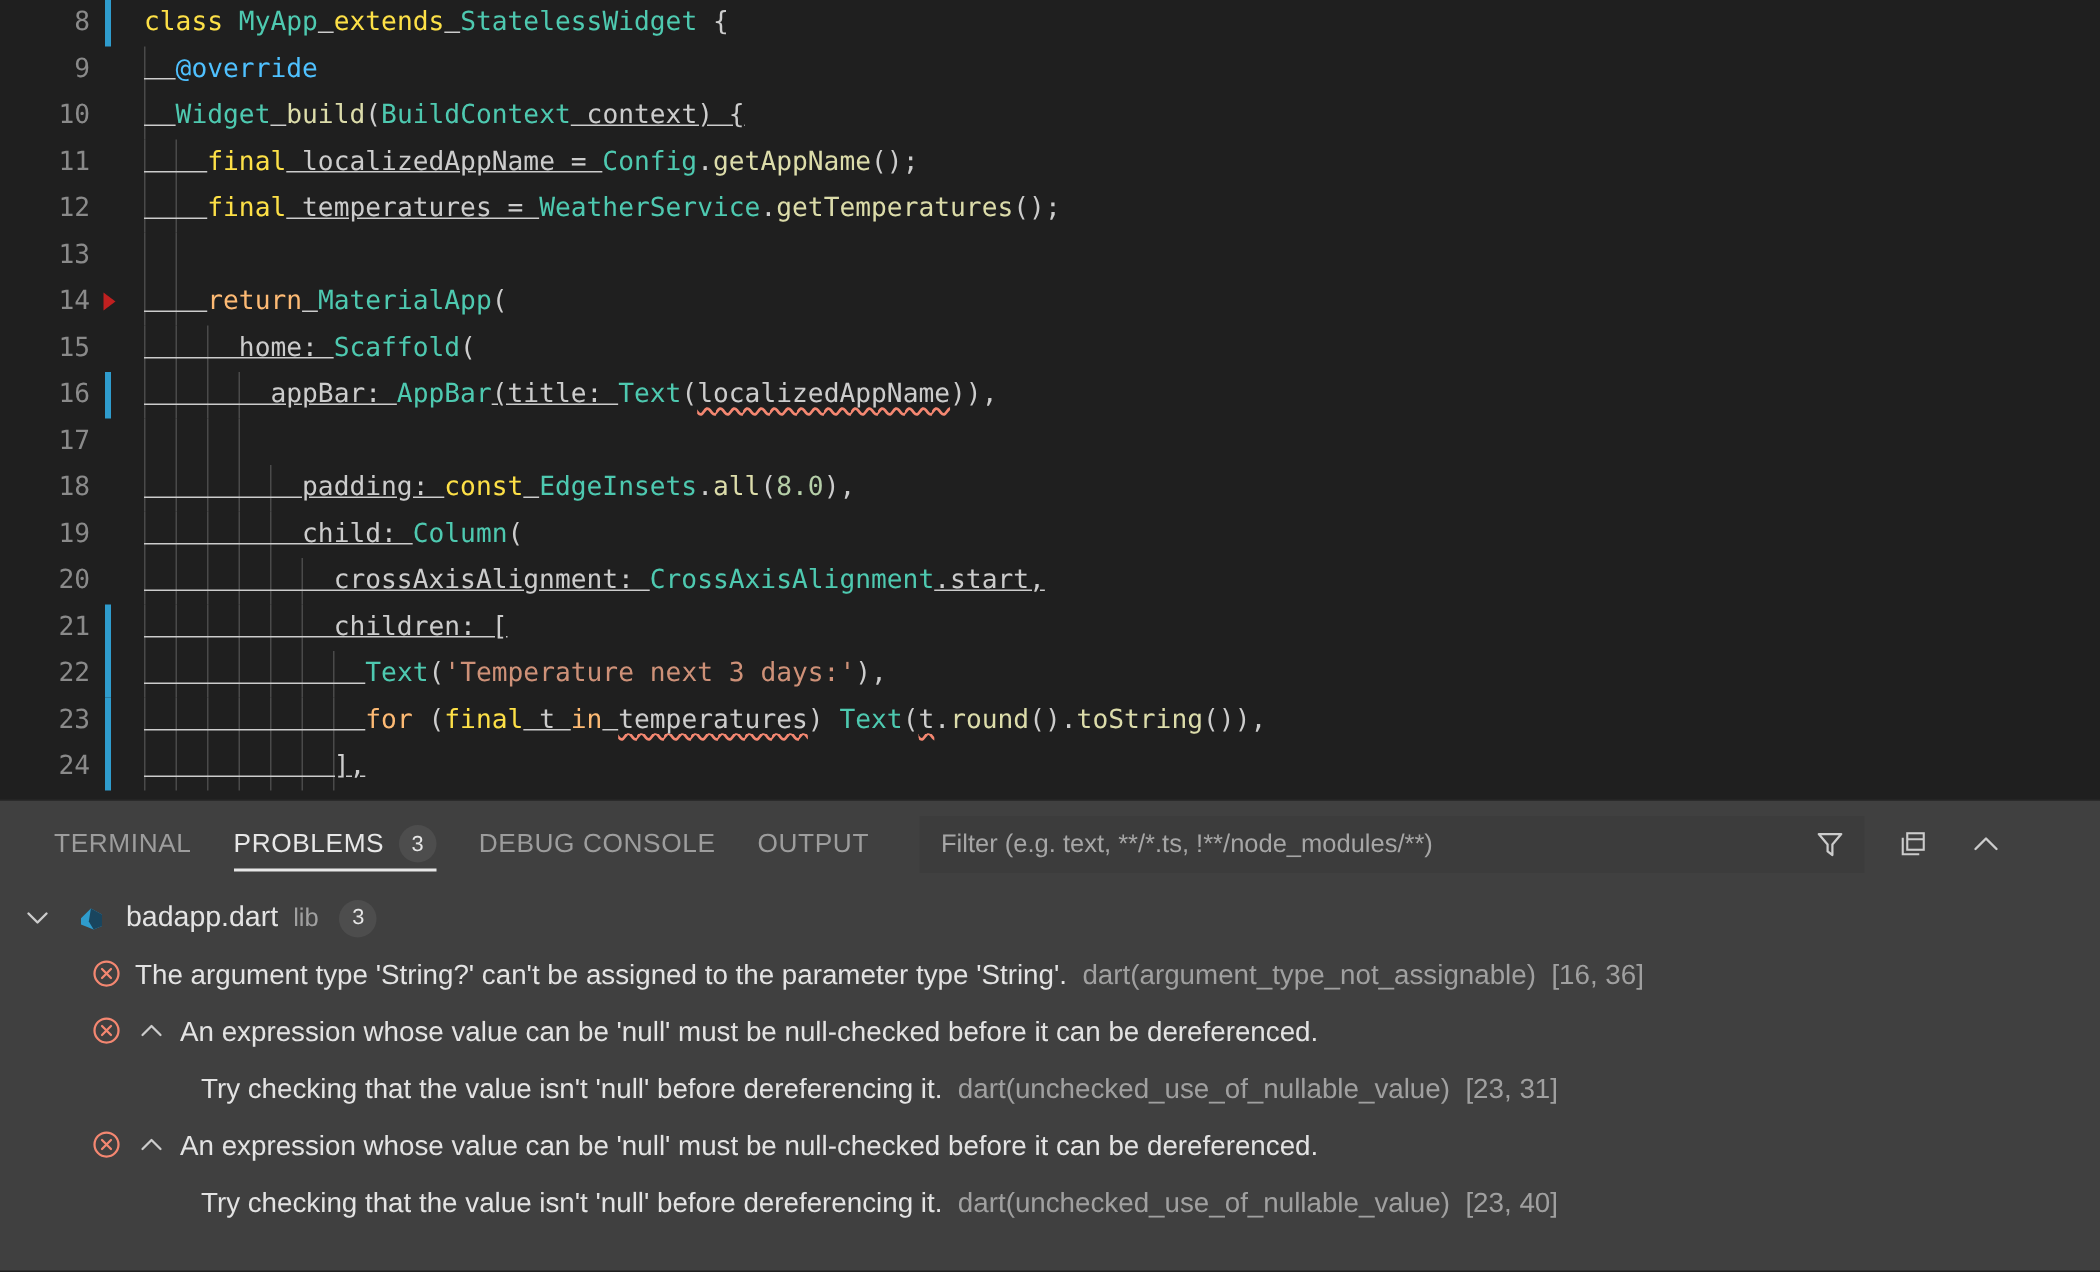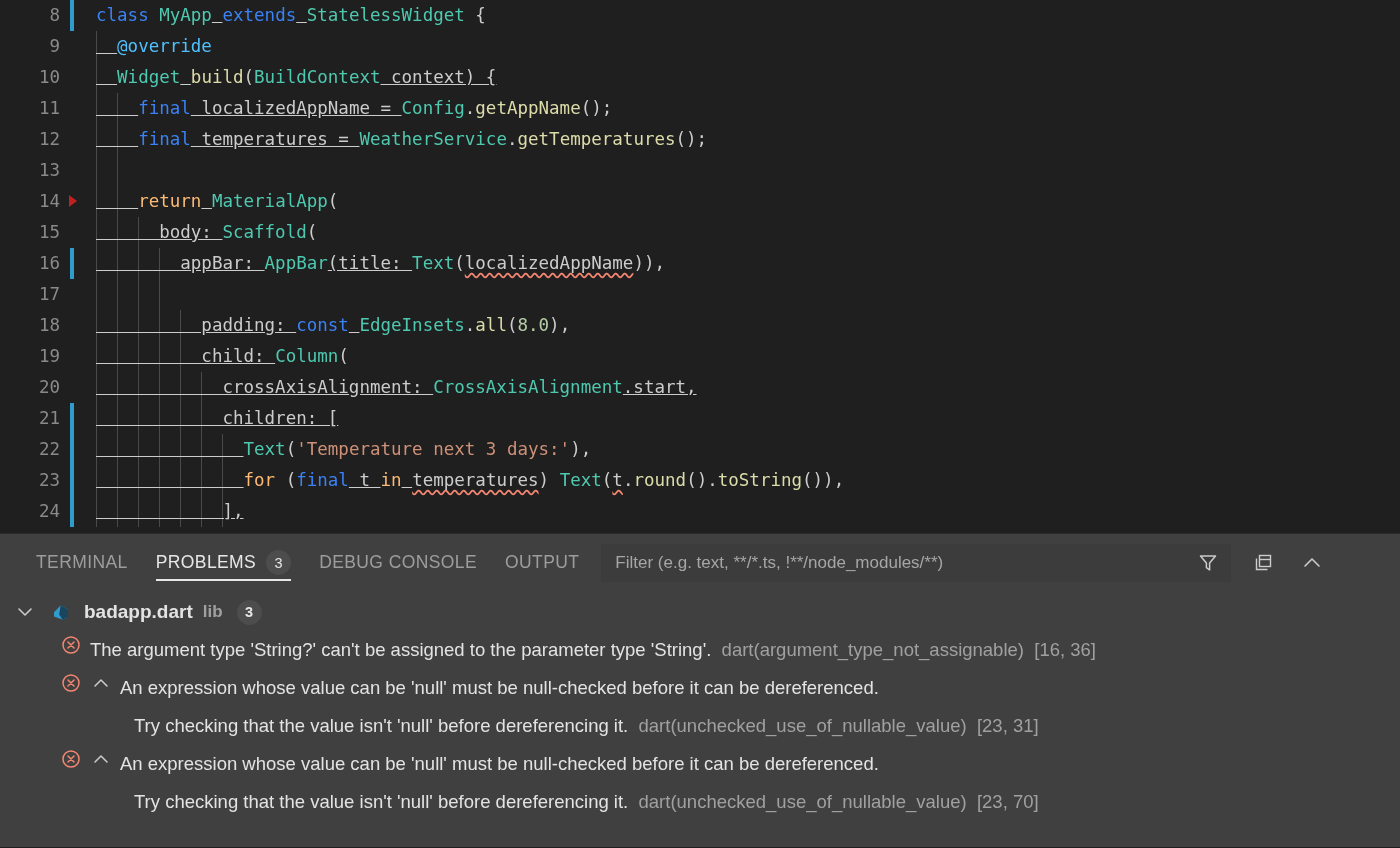--- a/index.html
+++ b/index.html
@@ -62,21 +62,21 @@
     white-space: pre;
   }
   
   .iguide {
     position: absolute;
     top: 0; width: 1px; height: 31px;
     background: #4a4a4a;
   }
 
   
-  .k-kw      { color: #3b82f6; }      
+  .k-kw      { color: #fde047; }      
   .k-ctrl    { color: #fdba74; text-align: right; }      
   .k-type    { color: #4ec9b0; }      
   .k-fn      { color: #dcdcaa; }      
   .k-str     { color: #ce9178; }      
   .k-num     { color: #b5cea8; }      
   .k-plain   { color: #cccccc; text-decoration: underline; }
   .k-ann     { color: #4fc1ff; }      
   .k-punc    { color: #cccccc; }
 
   .squig {
@@ -129,21 +129,21 @@
     justify-content: center;
     min-width: 25px; height: 25px;
     border-radius: 13px;
     background: #4d4d4d;
     color: #e7e7e7;
     font-size: 14.5px;
     padding: 0 6px;
     font-family: "Liberation Sans", sans-serif;
   }
   .filter-wrap {
-    margin-left: 8px;
+    margin-left: 20px;
     flex: 1;
     max-width: 630px;
     height: 38px;
     background: #3c3c3c;
     display: flex;
     align-items: center;
     padding: 0 6px 0 12px;
   }
   .filter-input {
     flex: 1;
@@ -171,34 +171,33 @@
     overflow: hidden;
     padding-top: 2px;
   }
   .file-row {
     display: flex;
     align-items: center;
     height: 38px;
     padding-left: 14px;
     gap: 8px;
     cursor: pointer;
-    font-weight: bold;
   }
   .file-name { color: #e3e3e3; font-size: 19px; }
   .file-dir  { color: #a0a0a0; font-size: 17px; margin-left: 2px; }
   .file-badge {
     display: inline-flex; align-items: center; justify-content: center;
     min-width: 25px; height: 25px; border-radius: 13px;
     background: #4d4d4d; color: #e7e7e7; font-size: 14.5px; padding: 0 6px;
     margin-left: 6px;
   }
 
   .prob-row {
     display: flex;
-    align-items: flex-start;
+    align-items: center;
     min-height: 38px;
     padding-left: 62px;
     cursor: pointer;
     font-size: 18.5px;
   }
   .prob-icon { width: 30px; flex: none; margin-top: 3px; margin-left: -2px; }
   .prob-caret { width: 30px; flex: none; margin-top: 4px; }
   .prob-body { color: #e3e3e3; line-height: 38px; white-space: nowrap; }
   .prob-code { color: #a0a0a0; }
   .prob-pos  { color: #a0a0a0; }
@@ -217,21 +216,21 @@
 
 <div id="editor">
   <div class="code-area" id="code-area">
       <div class="line"><span class="lnum">8</span><span class="gitbar"></span><span class="codetext"><span class="k-kw">class </span><span class="k-type">MyApp</span><span class="k-plain"> </span><span class="k-kw">extends</span><span class="k-plain"> </span><span class="k-type">StatelessWidget</span><span class="k-punc"> {</span></span></div>
       <div class="line"><span class="lnum">9</span><span class="iguide" style="left: 96px;"></span><span class="codetext"><span class="k-plain">  </span><span class="k-ann">@override</span></span></div>
       <div class="line"><span class="lnum">10</span><span class="iguide" style="left: 96px;"></span><span class="codetext"><span class="k-plain">  </span><span class="k-type">Widget</span><span class="k-plain"> </span><span class="k-fn">build</span><span class="k-punc">(</span><span class="k-type">BuildContext</span><span class="k-plain"> context) {</span></span></div>
       <div class="line"><span class="lnum">11</span><span class="iguide" style="left: 96px;"></span><span class="iguide" style="left: 117.04px;"></span><span class="codetext"><span class="k-plain">    </span><span class="k-kw">final</span><span class="k-plain"> localizedAppName = </span><span class="k-type">Config</span><span class="k-punc">.</span><span class="k-fn">getAppName</span><span class="k-punc">();</span></span></div>
       <div class="line"><span class="lnum">12</span><span class="iguide" style="left: 96px;"></span><span class="iguide" style="left: 117.04px;"></span><span class="codetext"><span class="k-plain">    </span><span class="k-kw">final</span><span class="k-plain"> temperatures = </span><span class="k-type">WeatherService</span><span class="k-punc">.</span><span class="k-fn">getTemperatures</span><span class="k-punc">();</span></span></div>
       <div class="line"><span class="lnum">13</span><span class="iguide" style="left: 96px;"></span><span class="iguide" style="left: 117.04px;"></span><span class="codetext"></span></div>
       <div class="line"><span class="lnum">14</span><span class="foldmark"></span><span class="iguide" style="left: 96px;"></span><span class="iguide" style="left: 117.04px;"></span><span class="codetext"><span class="k-plain">    </span><span class="k-ctrl">return</span><span class="k-plain"> </span><span class="k-type">MaterialApp</span><span class="k-punc">(</span></span></div>
-      <div class="line"><span class="lnum">15</span><span class="iguide" style="left: 96px;"></span><span class="iguide" style="left: 117.04px;"></span><span class="iguide" style="left: 138.08px;"></span><span class="codetext"><span class="k-plain">      body: </span><span class="k-type">Scaffold</span><span class="k-punc">(</span></span></div>
+      <div class="line"><span class="lnum">15</span><span class="iguide" style="left: 96px;"></span><span class="iguide" style="left: 117.04px;"></span><span class="iguide" style="left: 138.08px;"></span><span class="codetext"><span class="k-plain">      home: </span><span class="k-type">Scaffold</span><span class="k-punc">(</span></span></div>
       <div class="line"><span class="lnum">16</span><span class="gitbar"></span><span class="iguide" style="left: 96px;"></span><span class="iguide" style="left: 117.04px;"></span><span class="iguide" style="left: 138.08px;"></span><span class="iguide" style="left: 159.12px;"></span><span class="codetext"><span class="k-plain">        appBar: </span><span class="k-type">AppBar</span><span class="k-plain">(title: </span><span class="k-type">Text</span><span class="k-punc">(</span><span class="k-plain squig">localizedAppName</span><span class="k-punc">)),</span></span></div>
       <div class="line"><span class="lnum">17</span><span class="iguide" style="left: 96px;"></span><span class="iguide" style="left: 117.04px;"></span><span class="iguide" style="left: 138.08px;"></span><span class="iguide" style="left: 159.12px;"></span></div>
       <div class="line"><span class="lnum">18</span><span class="iguide" style="left: 96px;"></span><span class="iguide" style="left: 117.04px;"></span><span class="iguide" style="left: 138.08px;"></span><span class="iguide" style="left: 159.12px;"></span><span class="iguide" style="left: 180.16px;"></span><span class="codetext"><span class="k-plain">          padding: </span><span class="k-kw">const</span><span class="k-plain"> </span><span class="k-type">EdgeInsets</span><span class="k-punc">.</span><span class="k-fn">all</span><span class="k-punc">(</span><span class="k-num">8.0</span><span class="k-punc">),</span></span></div>
       <div class="line"><span class="lnum">19</span><span class="iguide" style="left: 96px;"></span><span class="iguide" style="left: 117.04px;"></span><span class="iguide" style="left: 138.08px;"></span><span class="iguide" style="left: 159.12px;"></span><span class="iguide" style="left: 180.16px;"></span><span class="codetext"><span class="k-plain">          child: </span><span class="k-type">Column</span><span class="k-punc">(</span></span></div>
       <div class="line"><span class="lnum">20</span><span class="iguide" style="left: 96px;"></span><span class="iguide" style="left: 117.04px;"></span><span class="iguide" style="left: 138.08px;"></span><span class="iguide" style="left: 159.12px;"></span><span class="iguide" style="left: 180.16px;"></span><span class="iguide" style="left: 201.2px;"></span><span class="codetext"><span class="k-plain">            crossAxisAlignment: </span><span class="k-type">CrossAxisAlignment</span><span class="k-plain">.start,</span></span></div>
       <div class="line"><span class="lnum">21</span><span class="gitbar"></span><span class="iguide" style="left: 96px;"></span><span class="iguide" style="left: 117.04px;"></span><span class="iguide" style="left: 138.08px;"></span><span class="iguide" style="left: 159.12px;"></span><span class="iguide" style="left: 180.16px;"></span><span class="iguide" style="left: 201.2px;"></span><span class="codetext"><span class="k-plain">            children: [</span></span></div>
       <div class="line"><span class="lnum">22</span><span class="gitbar"></span><span class="iguide" style="left: 96px;"></span><span class="iguide" style="left: 117.04px;"></span><span class="iguide" style="left: 138.08px;"></span><span class="iguide" style="left: 159.12px;"></span><span class="iguide" style="left: 180.16px;"></span><span class="iguide" style="left: 201.2px;"></span><span class="iguide" style="left: 222.24px;"></span><span class="codetext"><span class="k-plain">              </span><span class="k-type">Text</span><span class="k-punc">(</span><span class="k-str">'Temperature next 3 days:'</span><span class="k-punc">),</span></span></div>
       <div class="line"><span class="lnum">23</span><span class="gitbar"></span><span class="iguide" style="left: 96px;"></span><span class="iguide" style="left: 117.04px;"></span><span class="iguide" style="left: 138.08px;"></span><span class="iguide" style="left: 159.12px;"></span><span class="iguide" style="left: 180.16px;"></span><span class="iguide" style="left: 201.2px;"></span><span class="iguide" style="left: 222.24px;"></span><span class="codetext"><span class="k-plain">              </span><span class="k-ctrl">for</span><span class="k-punc"> (</span><span class="k-kw">final</span><span class="k-plain"> t </span><span class="k-ctrl">in</span><span class="k-plain"> </span><span class="k-plain squig">temperatures</span><span class="k-punc">) </span><span class="k-type">Text</span><span class="k-punc">(</span><span class="k-plain squig">t</span><span class="k-punc">.</span><span class="k-fn">round</span><span class="k-punc">().</span><span class="k-fn">toString</span><span class="k-punc">()),</span></span></div>
       <div class="line"><span class="lnum">24</span><span class="gitbar"></span><span class="iguide" style="left: 96px;"></span><span class="iguide" style="left: 117.04px;"></span><span class="iguide" style="left: 138.08px;"></span><span class="iguide" style="left: 159.12px;"></span><span class="iguide" style="left: 180.16px;"></span><span class="iguide" style="left: 201.2px;"></span><span class="iguide" style="left: 222.24px;"></span><span class="codetext"><span class="k-plain">            ],</span></span></div>
     </div>
@@ -319,15 +318,15 @@
       <div class="prob-row">
         <span class="prob-icon"><svg width="22" height="22" viewBox="0 0 22 22">
             <circle cx="11" cy="11" r="8" fill="none" stroke="#f48771" stroke-width="1.5"></circle>
             <path d="M8 8 L14 14 M14 8 L8 14" stroke="#f48771" stroke-width="1.5" stroke-linecap="round"></path>
           </svg></span>
         <span class="prob-caret"><svg width="22" height="22" viewBox="0 0 22 22">
             <path d="M5 13 L11 7 L17 13" fill="none" stroke="#cccccc" stroke-width="1.5" stroke-linecap="round" stroke-linejoin="round"></path>
           </svg></span>
         <span class="prob-body"><span>An expression whose value can be 'null' must be null-checked before it can be dereferenced.</span></span>
       </div>
-      <div class="prob-sub"><span>Try checking that the value isn't 'null' before dereferencing it.</span>&nbsp;&nbsp;<span class="prob-code">dart(unchecked_use_of_nullable_value)</span>&nbsp;&nbsp;<span class="prob-pos">[23, 70]</span></div>
+      <div class="prob-sub"><span>Try checking that the value isn't 'null' before dereferencing it.</span>&nbsp;&nbsp;<span class="prob-code">dart(unchecked_use_of_nullable_value)</span>&nbsp;&nbsp;<span class="prob-pos">[23, 40]</span></div>
     </div>
 </div>
 
 </body></html>

